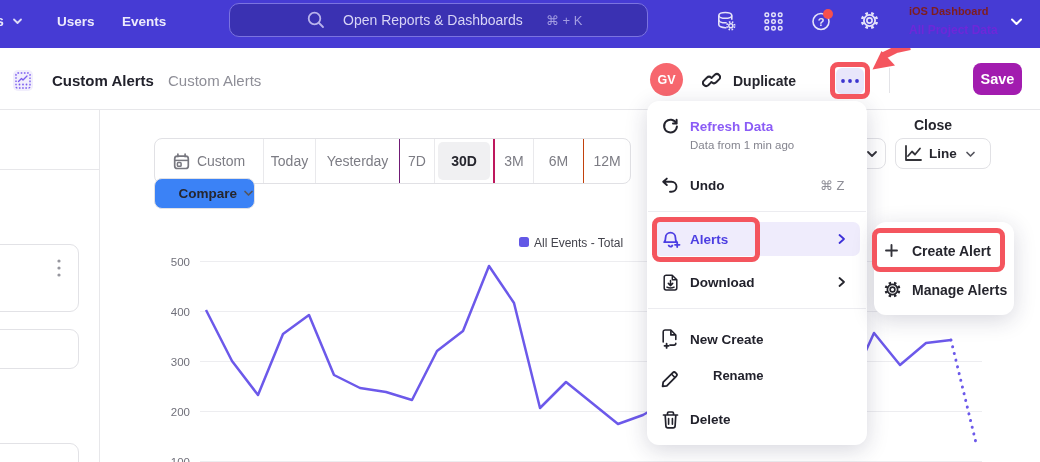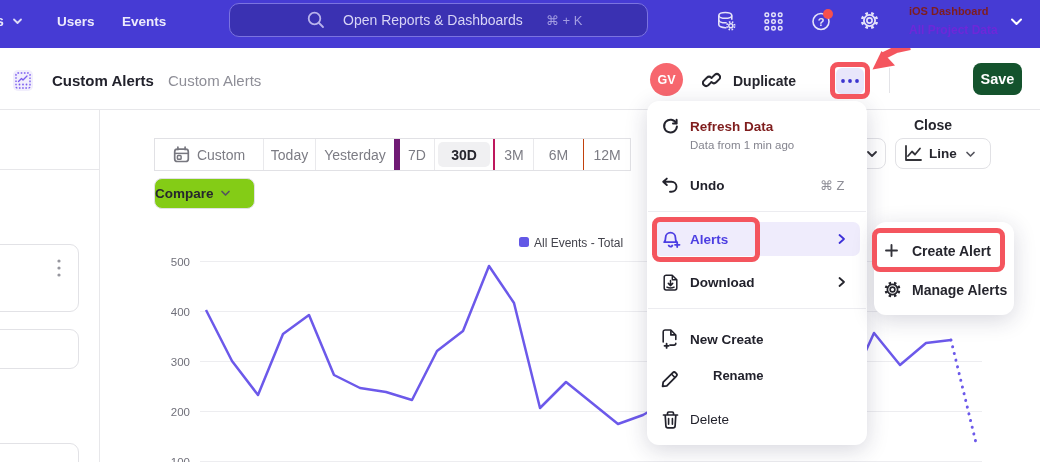--- a/index.html
+++ b/index.html
@@ -45,44 +45,44 @@
   <div class="abs" style="left:895px; top:138px; width:96px; height:31px; background:#fff; border:1px solid #e1e1e5; border-radius:8px;"></div>
   <svg class="abs" style="left:904px; top:145px;" width="19" height="17" viewBox="0 0 19 17">
     <path d="M2 1 L2 15 L17 15" fill="none" stroke="#323238" stroke-width="1.8" stroke-linecap="round" stroke-linejoin="round"></path>
     <path d="M4 11 L8 6.5 L11 9.5 L16 3.5" fill="none" stroke="#323238" stroke-width="1.8" stroke-linecap="round" stroke-linejoin="round"></path>
   </svg>
   <div class="abs" style="left:929px; top:146px; font-size:13.5px; font-weight:bold; color:#26262e;">Line</div>
   <svg class="abs" style="left:965px; top:150px;" width="11" height="9" viewBox="0 0 11 9">
     <path d="M2 2.5 L5.5 6 L9 2.5" fill="none" stroke="#55555e" stroke-width="1.7" stroke-linecap="round" stroke-linejoin="round"></path>
   </svg>
 
-  <div class="abs" style="left:154px; top:138px; width:477px; height:33px; background:#fff; border:1px solid #e1e1e5; border-radius:0; display:flex; font-size:14px; color:#7c7c84;">
+  <div class="abs" style="left:154px; top:138px; width:477px; height:46px; background:#fff; border:1px solid #e1e1e5; border-radius:8px; display:flex; font-size:14px; color:#7c7c84;">
     <div style="width:109px; display:flex; align-items:center; justify-content:center; gap:7px; border-right:1px solid #e9e9ec;">
       <svg width="17" height="17" viewBox="0 0 17 17">
           <g fill="none" stroke="#77777f">
             <rect x="1.7" y="3.2" width="13.6" height="12.3" rx="2.6" stroke-width="1.7"></rect>
             <line x1="1.7" y1="7.4" x2="15.3" y2="7.4" stroke-width="1.5"></line>
             <path d="M4.9 1.2 L4.9 3.6 M12.1 1.2 L12.1 3.6" stroke-width="1.7" stroke-linecap="round"></path>
             <rect x="4.4" y="9.6" width="3.7" height="3.7" rx="0.9" stroke-width="1.5"></rect>
           </g>
         </svg>
       <span>Custom</span>
     </div>
     <div style="width:52px; display:flex; align-items:center; justify-content:center; border-right:1px solid #e9e9ec;">Today</div>
-    <div style="width:84px; display:flex; align-items:center; justify-content:center; border-right:6px solid #701a75;text-align:right;">Yesterday</div>
+    <div style="width:84px; display:flex; align-items:center; justify-content:center; border-right:1px solid #701a75;text-align:right;">Yesterday</div>
     <div style="width:35px; display:flex; align-items:center; justify-content:center; border-right:1px solid #e9e9ec;">7D</div>
     <div style="width:60px; display:flex; justify-content:center; border-right:2px solid #be185d; padding:3px;">
       <div style="background:#f0f0f2; border-radius:5px; width:100%; height:100%; display:flex; align-items:center; justify-content:center; color:#26262e; font-weight:bold;">30D</div>
     </div>
     <div style="width:39px; display:flex; align-items:center; justify-content:center; border-right:1px solid #e9e9ec;">3M</div>
     <div style="width:50px; display:flex; align-items:center; justify-content:center; border-right:1px solid #c2410c;">6M</div>
     <div style="flex:1; display:flex; align-items:center; justify-content:center;">12M</div>
   </div>
 
-  <div class="abs" style="left:154px; top:178px; width:101px; height:31px; background:#84cc16; border:1px solid #e1e1e5; border-radius:8px; display:flex; align-items:center; justify-content:flex-start; gap:6px;">
+  <div class="abs" style="left:154px; top:178px; width:101px; height:31px; background:#3b82f6; border:1px solid #e1e1e5; border-radius:8px; display:flex; align-items:center; justify-content:flex-end; gap:6px;">
     <span style="font-size:13.5px; font-weight:bold; color:#26262e;">Compare</span>
     <svg width="11" height="9" viewBox="0 0 11 9">
         <path d="M2 2.5 L5.5 6 L9 2.5" fill="none" stroke="#55555e" stroke-width="1.7" stroke-linecap="round" stroke-linejoin="round"></path>
       </svg>
   </div>
 
   <div class="abs" style="left:0; top:169px; width:99px; height:1px; background:#e7e7ea;"></div>
   <div class="abs" style="left:-20px; top:244px; width:99px; height:68px; background:#fff; border:1px solid #e2e2e6; border-radius:9px;"></div>
   <svg class="abs" style="left:56px; top:258px;" width="6" height="20" viewBox="0 0 6 20">
     <circle cx="3" cy="3" r="1.6" fill="#96969e"></circle>
@@ -116,21 +116,21 @@
 
   <div class="abs" style="left:836px; top:68px; width:28px; height:26px; background:#e9e6fb; border-radius:6px;"></div>
   <svg class="abs" style="left:839px; top:78px;" width="22" height="6" viewBox="0 0 22 6">
     <circle cx="4" cy="3" r="1.9" fill="#3c34cf"></circle>
       <circle cx="11" cy="3" r="1.9" fill="#3c34cf"></circle>
       <circle cx="18" cy="3" r="1.9" fill="#3c34cf"></circle>
   </svg>
 
   <div class="abs" style="left:889px; top:68px; width:1px; height:25px; background:#e3e3e7;"></div>
   <div class="abs" style="left:914px; top:73px; font-size:14px; font-weight:bold; color:#26262e;margin-top:44px;">Close</div>
-  <div class="abs" style="left:973px; top:63px; width:49px; height:32px; background:#14532d; border-radius:8px; display:flex; align-items:center; justify-content:center; color:#fff; font-size:14.5px; font-weight:bold;">Save</div>
+  <div class="abs" style="left:973px; top:63px; width:49px; height:32px; background:#a21caf; border-radius:8px; display:flex; align-items:center; justify-content:center; color:#fff; font-size:14.5px; font-weight:bold;">Save</div>
 
   <div class="abs" style="left:0; top:0; width:1040px; height:48px; background:#463bd4;"></div>
   <div class="abs" style="left:-4px; top:13px; color:#e9e7fb; font-size:14px; font-weight:bold;">s</div>
   <svg class="abs" style="left:12px; top:17px;" width="11" height="9" viewBox="0 0 11 9">
     <path d="M2 2.5 L5.5 6 L9 2.5" fill="none" stroke="#dddbf6" stroke-width="1.8" stroke-linecap="round" stroke-linejoin="round"></path>
   </svg>
   <div class="abs" style="left:57px; top:14px; color:#eceafb; font-size:13.5px; font-weight:bold;">Users</div>
   <div class="abs" style="left:122px; top:14px; color:#eceafb; font-size:13.5px; font-weight:bold;">Events</div>
 
   <div class="abs" style="left:229px; top:3px; width:419px; height:34px; background:#3a31b2; border:1px solid #7b73e0; border-radius:10px;"></div>
@@ -183,21 +183,21 @@
   <svg class="abs" style="left:1009px; top:16px;" width="15" height="12" viewBox="0 0 15 12">
     <path d="M3 3.5 L7.5 8 L12 3.5" fill="none" stroke="#fff" stroke-width="2" stroke-linecap="round" stroke-linejoin="round"></path>
   </svg>
 
   <div class="abs" style="left:647px; top:101px; width:220px; height:344px; background:#fff; border-radius:12px; box-shadow:0 5px 22px rgba(35,35,70,0.18);"></div>
 
   <svg class="abs" style="left:662px; top:118px;" width="17" height="17" viewBox="0 0 17 17">
     <path d="M14.2 5.1 A6.4 6.4 0 1 0 14.9 8.5" fill="none" stroke="#22222c" stroke-width="2" stroke-linecap="round"></path>
     <path d="M14.6 1.8 L14.6 5.4 L11 5.4" fill="none" stroke="#22222c" stroke-width="2" stroke-linecap="round" stroke-linejoin="round"></path>
   </svg>
-  <div class="abs" style="left:690px; top:119px; font-size:13.5px; font-weight:bold; color:#7f1d1d;">Refresh Data</div>
+  <div class="abs" style="left:690px; top:119px; font-size:13.5px; font-weight:bold; color:#8b5cf6;">Refresh Data</div>
   <div class="abs" style="left:690px; top:139px; font-size:11.5px; color:#84848e;">Data from 1 min ago</div>
 
   <svg class="abs" style="left:661px; top:177px;" width="18" height="16" viewBox="0 0 18 16">
     <path d="M2.2 4.8 L5.8 1.6 M2.2 4.8 L5.8 8 M2.2 4.8 L10.5 4.8 a5 5 0 0 1 0 10 L9 14.8" fill="none" stroke="#22222c" stroke-width="1.9" stroke-linecap="round" stroke-linejoin="round"></path>
   </svg>
   <div class="abs" style="left:690px; top:178px; font-size:13.5px; font-weight:bold; color:#22222c;">Undo</div>
   <div class="abs" style="left:820px; top:178px; font-size:13px; color:#8d8d96;">⌘ Z</div>
 
   <div class="abs" style="left:648px; top:211px; width:218px; height:1px; background:#ececf0;"></div>
 
@@ -236,21 +236,21 @@
     <path d="M2.2 12.2 L11.6 2.8 a2.2 2.2 0 0 1 3.1 0 L15.2 3.3 a2.2 2.2 0 0 1 0 3.1 L5.8 15.8 L1.6 16.4 Z" fill="none" stroke="#22222c" stroke-width="1.8" stroke-linejoin="round"></path>
     <path d="M10.4 4 L14 7.6" stroke="#22222c" stroke-width="1.5"></path>
   </svg>
   <div class="abs" style="left:690px; top:368px; font-size:13px; font-weight:bold; color:#22222c;padding-left:23px;">Rename</div>
 
   <svg class="abs" style="left:662px; top:411px;" width="17" height="18" viewBox="0 0 17 18">
     <path d="M1.5 4 L15.5 4 M5.5 4 L5.5 2.2 a1.2 1.2 0 0 1 1.2 -1.2 L10.3 1 a1.2 1.2 0 0 1 1.2 1.2 L11.5 4" fill="none" stroke="#22222c" stroke-width="1.7" stroke-linecap="round" stroke-linejoin="round"></path>
     <path d="M3.2 4 L3.9 15 a2 2 0 0 0 2 1.9 L11.1 16.9 a2 2 0 0 0 2 -1.9 L13.8 4" fill="none" stroke="#22222c" stroke-width="1.7" stroke-linejoin="round"></path>
     <path d="M6.6 7.5 L6.6 13.3 M10.4 7.5 L10.4 13.3" stroke="#22222c" stroke-width="1.6" stroke-linecap="round"></path>
   </svg>
-  <div class="abs" style="left:690px; top:412px; font-size:13.5px; font-weight:normal; color:#22222c;">Delete</div>
+  <div class="abs" style="left:690px; top:412px; font-size:13.5px; font-weight:bold; color:#22222c;">Delete</div>
 
   <div class="abs" style="left:874px; top:222px; width:140px; height:93px; background:#fff; border-radius:12px; box-shadow:0 5px 22px rgba(35,35,70,0.18);"></div>
   <svg class="abs" style="left:885px; top:244px;" width="13" height="13" viewBox="0 0 13 13">
     <path d="M6.5 1 L6.5 12 M1 6.5 L12 6.5" stroke="#33333b" stroke-width="1.9" stroke-linecap="round"></path>
   </svg>
   <div class="abs" style="left:912px; top:243px; font-size:14px; font-weight:bold; color:#26262e;">Create Alert</div>
   <svg class="abs" style="left:883px; top:280px;" width="19" height="19" viewBox="0 0 19 19">
       <g fill="none" stroke="#26262e">
         <circle cx="9.5" cy="9.5" r="5.1" stroke-width="1.7"></circle>
         <circle cx="9.5" cy="9.5" r="6.7" stroke-width="2.5" stroke-dasharray="2.45 2.81" transform="rotate(11 9.5 9.5)"></circle>

